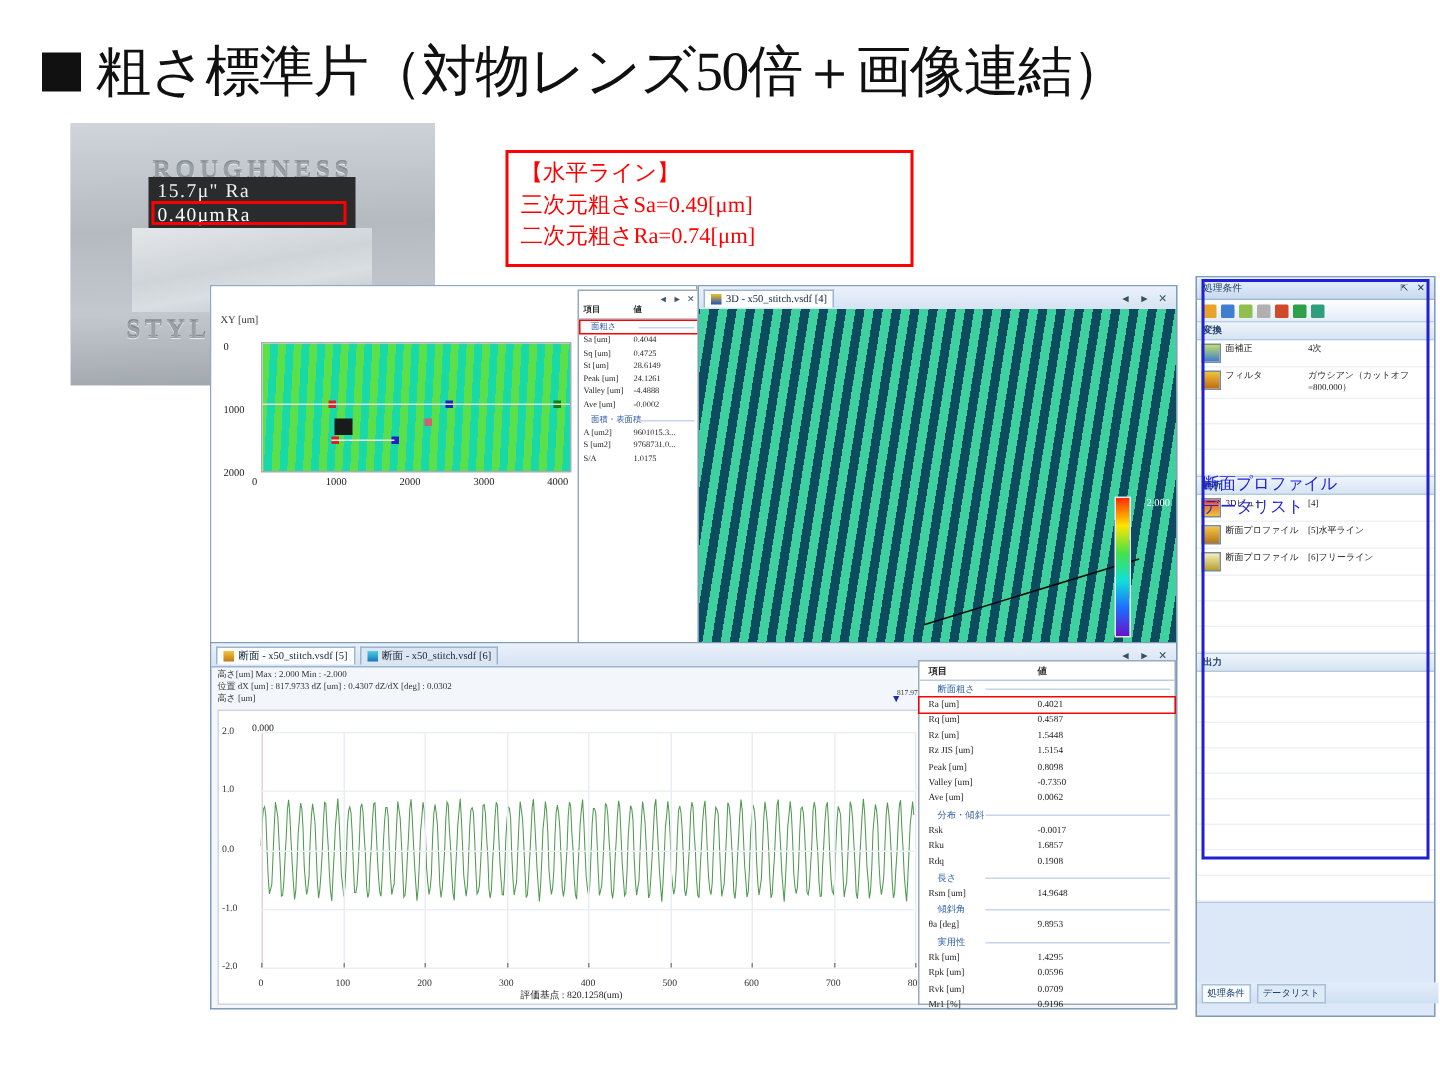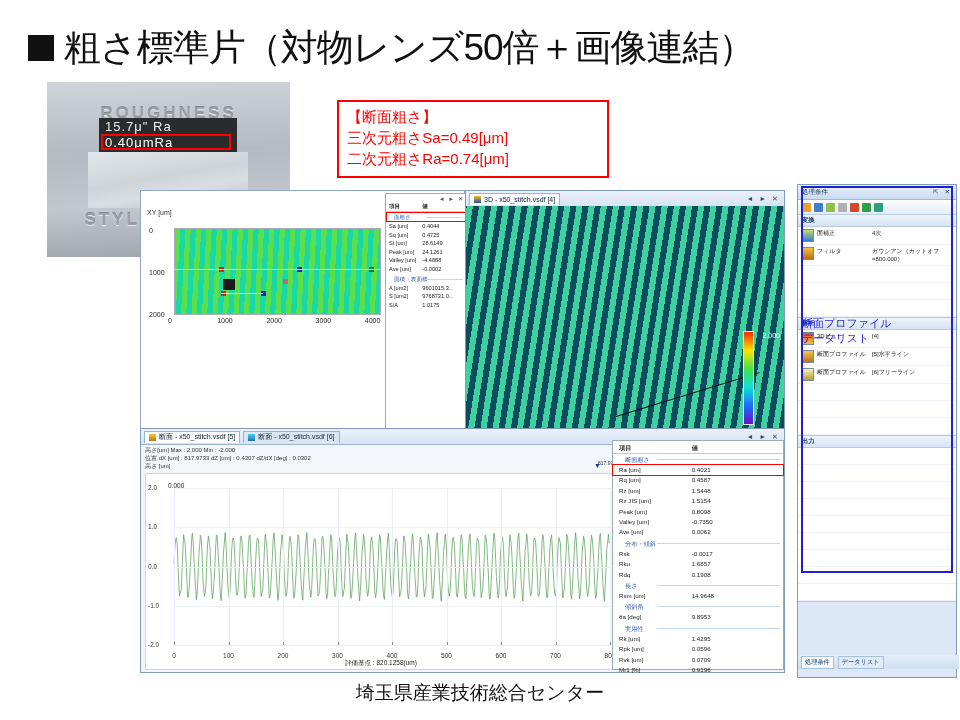--- a/index.html
+++ b/index.html
@@ -1,21 +1,21 @@
 <!DOCTYPE html>
 <html><head>
 <meta charset="utf-8">
 <style>
   html,body{margin:0;padding:0;}
   body{
     width:960px;height:720px;background:#ffffff;overflow:hidden;
     font-family:"Liberation Sans","DejaVu Sans",sans-serif;
     position:relative;
   }
-  .slide{position:absolute;inset:0;}
+  .slide{position:absolute;inset:0;font-family:Liberation Serif, serif;}
 
   
   #title{
     position:absolute;left:28px;top:22px;width:900px;height:52px;
     display:flex;align-items:center;gap:10px;
     font-size:37px;color:#101010;white-space:nowrap;letter-spacing:-1px;
   }
   #title .bullet{width:26px;height:26px;background:#111;display:inline-block;flex:none;}
 
   
@@ -181,21 +181,21 @@
     <div class="coupon"></div>
     <div class="engrave2">STYLUS CHECK</div>
     <div class="blacklabel">
       <div>15.7μ" Ra</div>
       <div class="l2">0.40μmRa</div>
     </div>
     <div class="redbox"></div>
   </div>
 
   <div id="callout">
-    <div>【断面粗さ】</div>
+    <div>【水平ライン】</div>
     <div>三次元粗さSa=0.49[μm]</div>
     <div>二次元粗さRa=0.74[μm]</div>
   </div>
 
   <div class="win" id="winxy">
     <div class="tabbar">
       <div class="winbtns">◄ ► ✕</div>
     </div>
     <div class="inner">
       <div id="xyTitle">XY [um]</div>
@@ -579,14 +579,13 @@
   <div id="dockBlueBox"></div>
   <div id="dockNote">
       <div>断面プロファイル</div>
       <div>データリスト</div>
     </div>
   <div id="dockTabs">
       <div class="dtab sel">処理条件</div>
       <div class="dtab">データリスト</div>
     </div>
 
-  <div id="footer">埼玉県産業技術総合センター</div>
 </div>
 
 </body></html>

